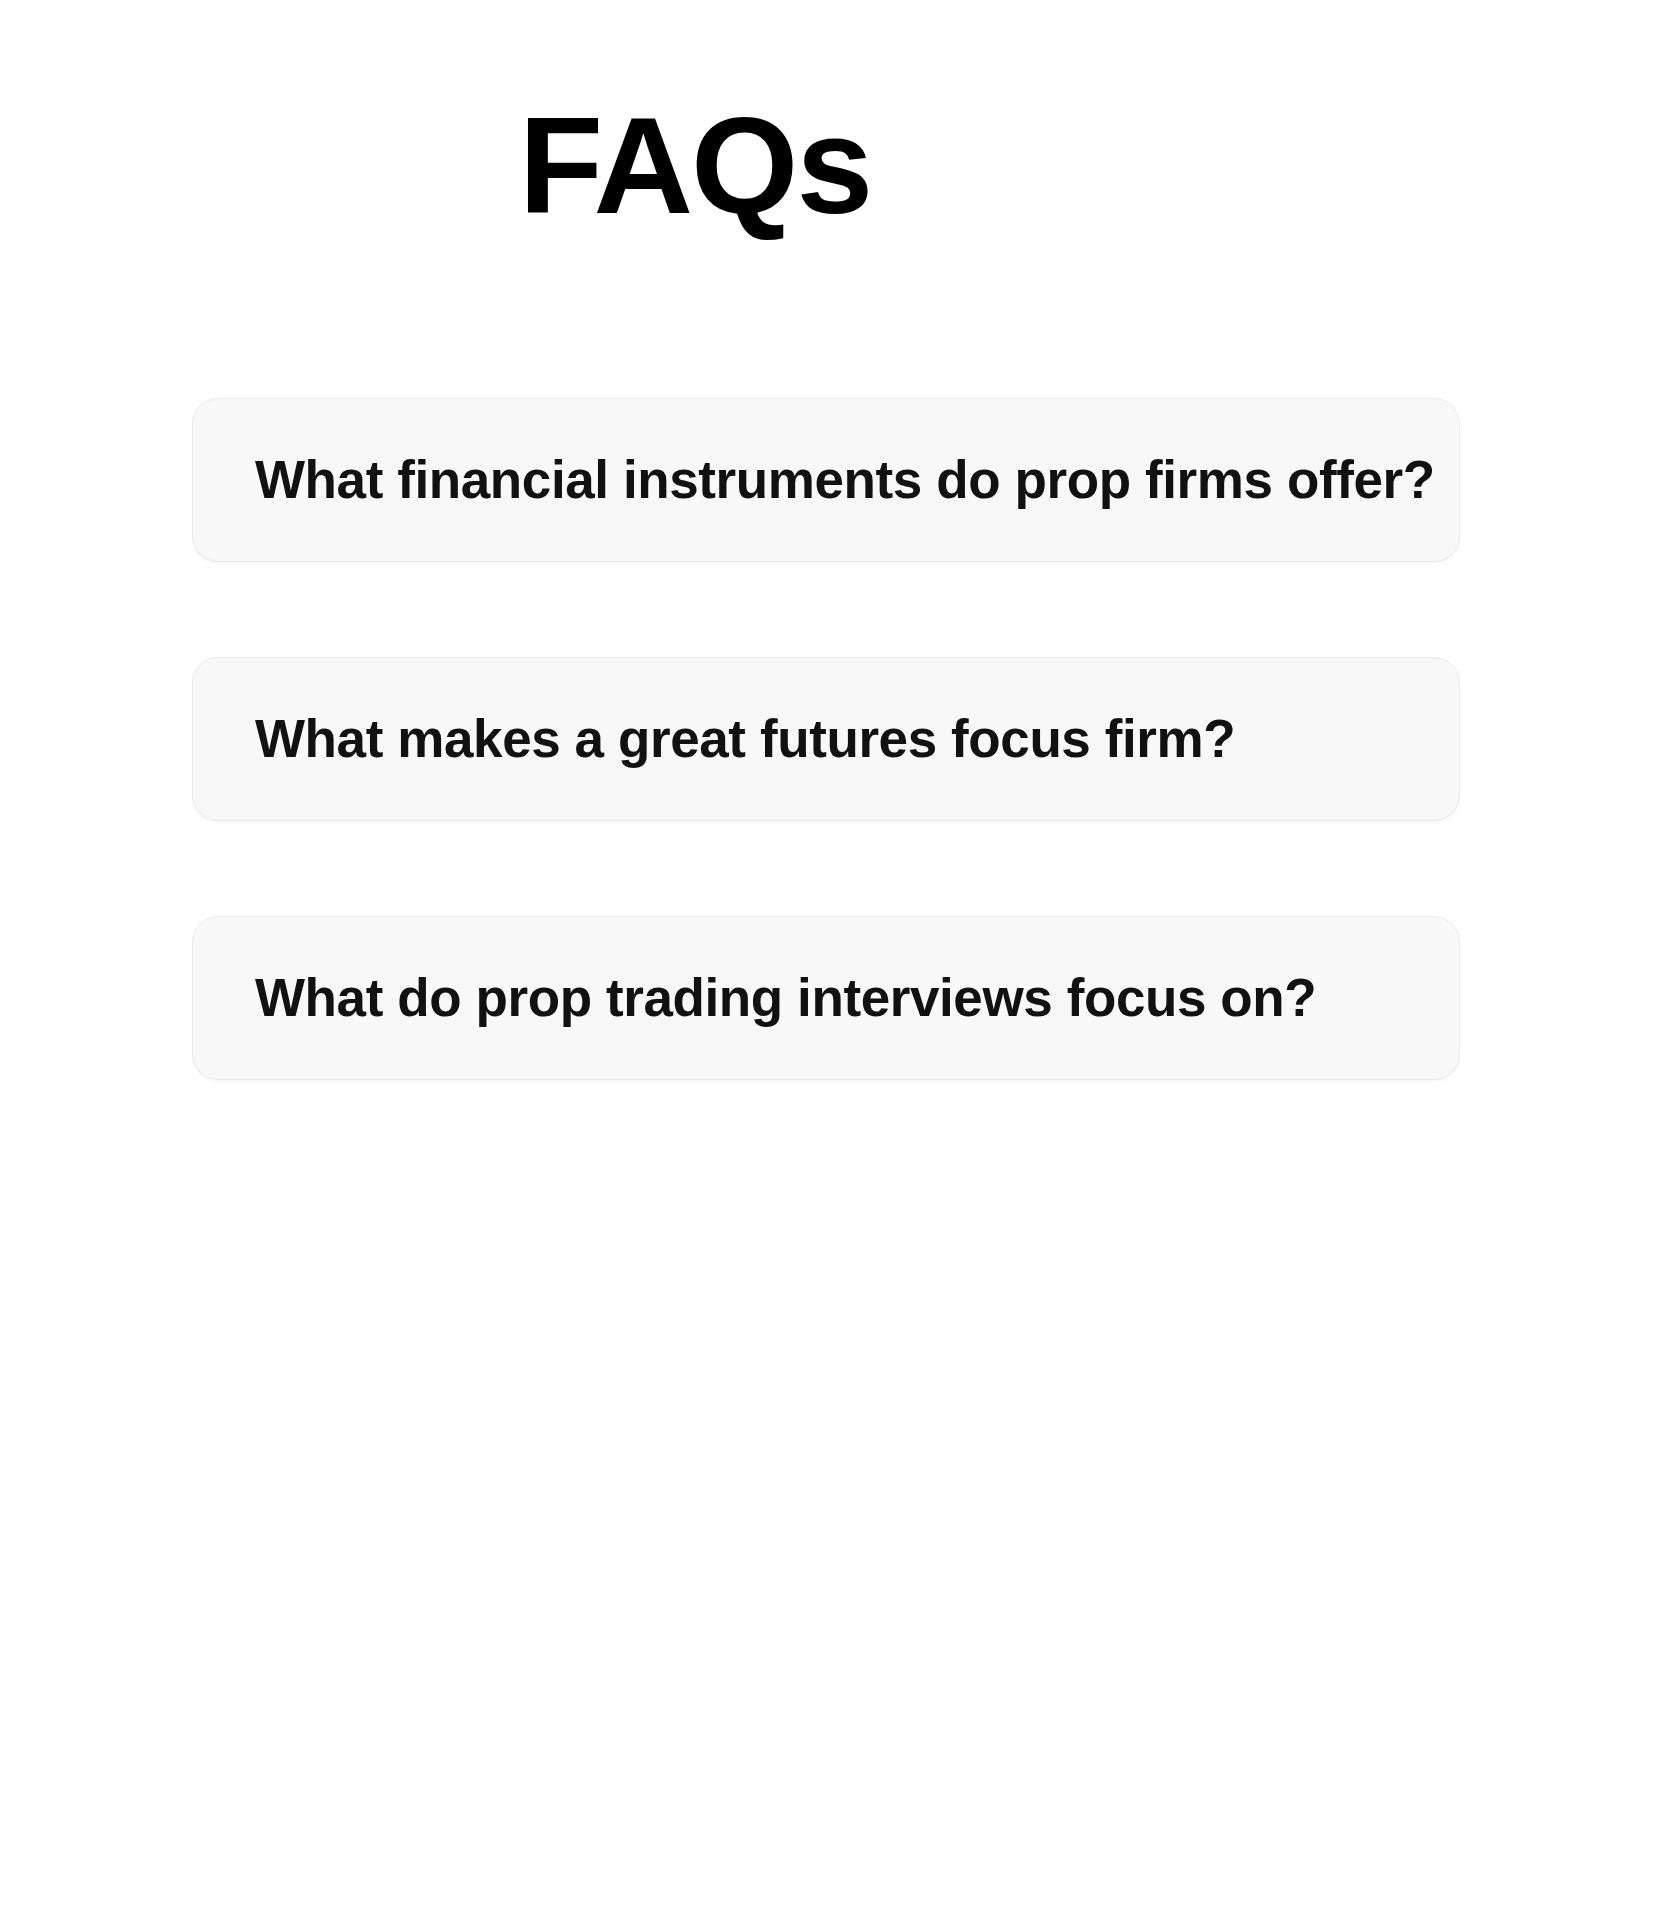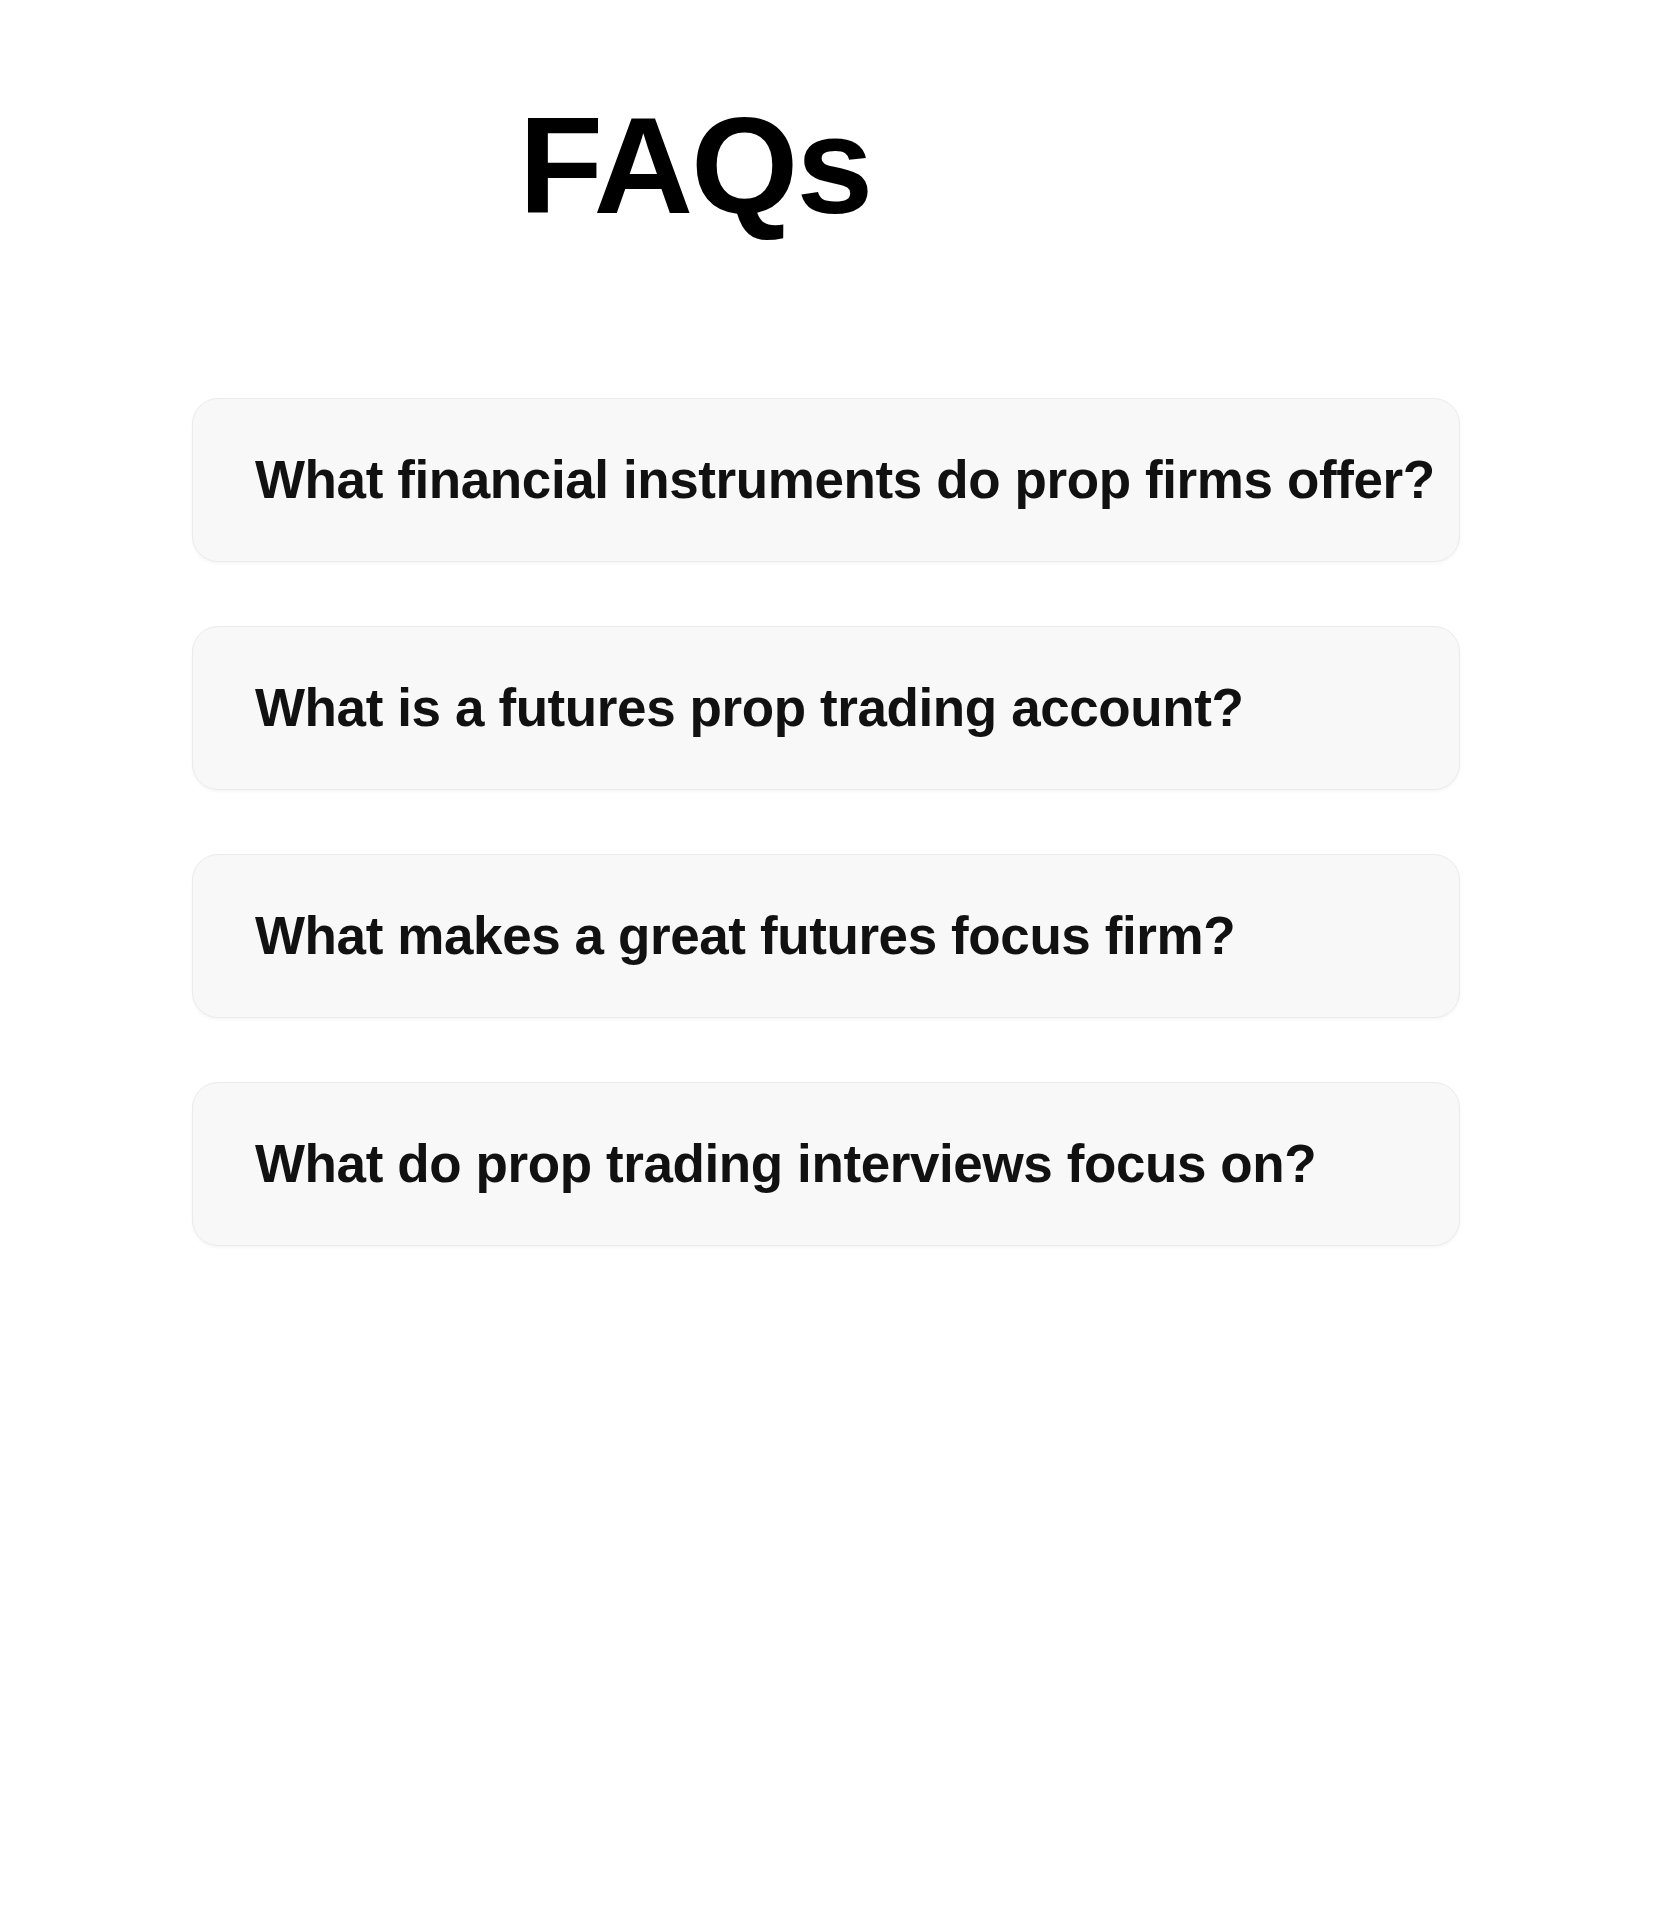--- a/index.html
+++ b/index.html
@@ -45,21 +45,21 @@
     user-select: none;
   }
 
   .faq-list {
     position: absolute;
     left: 192px;
     top: 398px;
     width: 1268px;
     display: flex;
     flex-direction: column;
-    gap: 64px;
+    gap: 95px;
     justify-content: center;
   }
 
   .faq-item {
     box-sizing: border-box;
     width: 1268px;
     height: 164px;
     background: #f8f8f8;
     border: 1.5px solid #ebebeb;
     border-radius: 26px;
@@ -86,23 +86,20 @@
   <section class="faq-section">
 
     <h1 class="faq-title">FAQs</h1>
 
     <div class="faq-list">
 
       <div class="faq-item">
         <span class="faq-question">What financial instruments do prop firms offer?</span>
       </div>
 
-      <div class="faq-item">
-        <span class="faq-question">What is a futures prop trading account?</span>
-      </div>
 
 
       <div class="faq-item">
         <span class="faq-question">What makes a great futures focus firm?</span>
       </div>
 
       <div class="faq-item">
         <span class="faq-question">What do prop trading interviews focus on?</span>
       </div>
 

